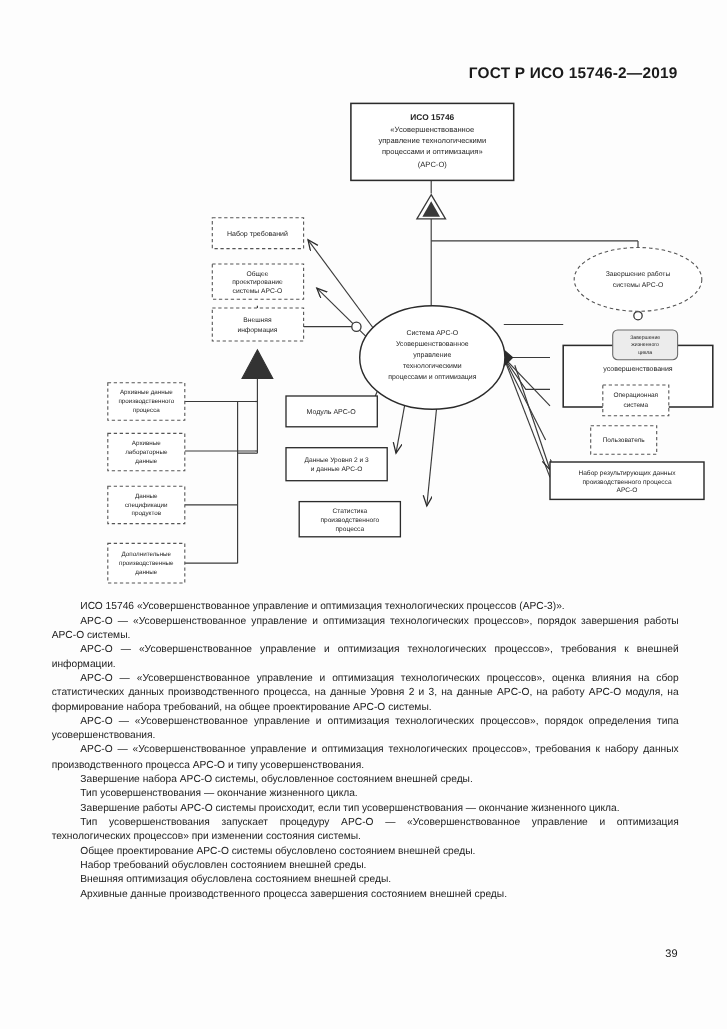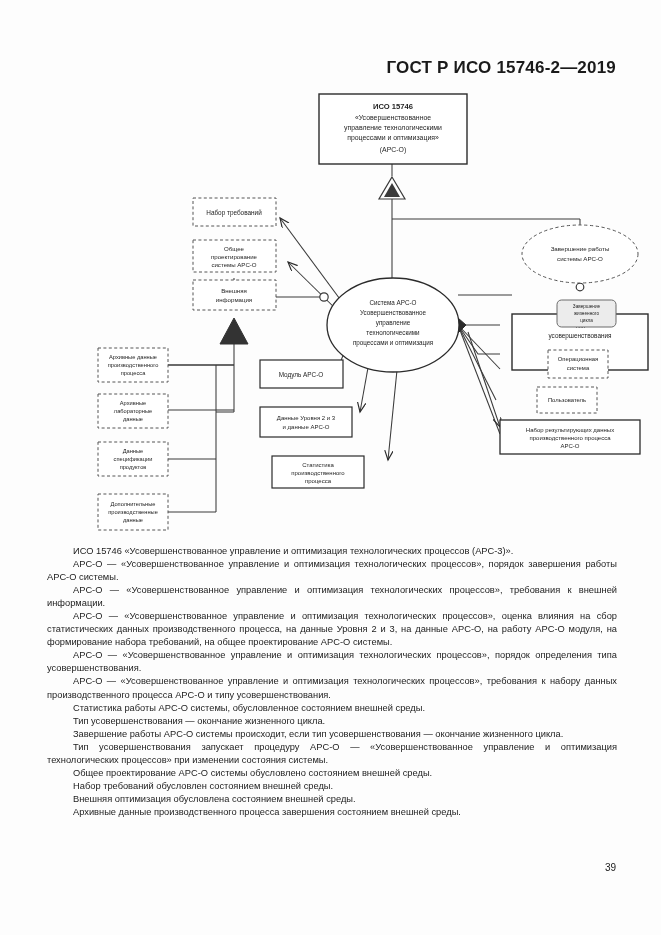--- a/index.html
+++ b/index.html
@@ -15,21 +15,21 @@
   }
   .page {
     position: absolute;
     left: 0; top: 0;
     width: 661px; height: 935px;
     background: #fdfdfd;
   }
   .std-header {
     position: absolute;
     right: 45px; top: 58px;
-    font-size: 17px;
+    font-size: 14px;
     font-weight: bold;
     letter-spacing: .2px;
     color: #1a1a1a;
     white-space: nowrap;
   }
   .diagram-wrap {
     position: absolute;
     left: 0; top: 82px;
     width: 661px; height: 455px; padding-left: 48px;
   }
@@ -269,21 +269,21 @@
     </svg>
   </div>
 
   <div class="body-text">
     <p>ИСО 15746 «Усовершенствованное управление и оптимизация технологических процессов (APC-3)».</p>
     <p>APC-O — «Усовершенствованное управление и оптимизация технологических процессов», порядок завершения работы APC-O системы.</p>
     <p>APC-O — «Усовершенствованное управление и оптимизация технологических процессов», требования к внешней информации.</p>
     <p>APC-O — «Усовершенствованное управление и оптимизация технологических процессов», оценка влияния на сбор статистических данных производственного процесса, на данные Уровня 2 и 3, на данные APC-O, на работу APC-O модуля, на формирование набора требований, на общее проектирование APC-O системы.</p>
     <p>APC-O — «Усовершенствованное управление и оптимизация технологических процессов», порядок определения типа усовершенствования.</p>
     <p>APC-O — «Усовершенствованное управление и оптимизация технологических процессов», требования к набору данных производственного процесса APC-O и типу усовершенствования.</p>
-    <p>Статистика работы APC-O системы, обусловленное состоянием внешней среды.</p>
+    <p>Завершение набора APC-O системы, обусловленное состоянием внешней среды.</p>
     <p>Тип усовершенствования — окончание жизненного цикла.</p>
     <p>Завершение работы APC-O системы происходит, если тип усовершенствования — окончание жизненного цикла.</p>
     <p>Тип усовершенствования запускает процедуру APC-O — «Усовершенствованное управление и оптимизация технологических процессов» при изменении состояния системы.</p>
     <p>Общее проектирование APC-O системы обусловлено состоянием внешней среды.</p>
     <p>Набор требований обусловлен состоянием внешней среды.</p>
     <p>Внешняя оптимизация обусловлена состоянием внешней среды.</p>
     <p>Архивные данные производственного процесса завершения состоянием внешней среды.</p>
   </div>
 
   <div class="page-number">39</div>

